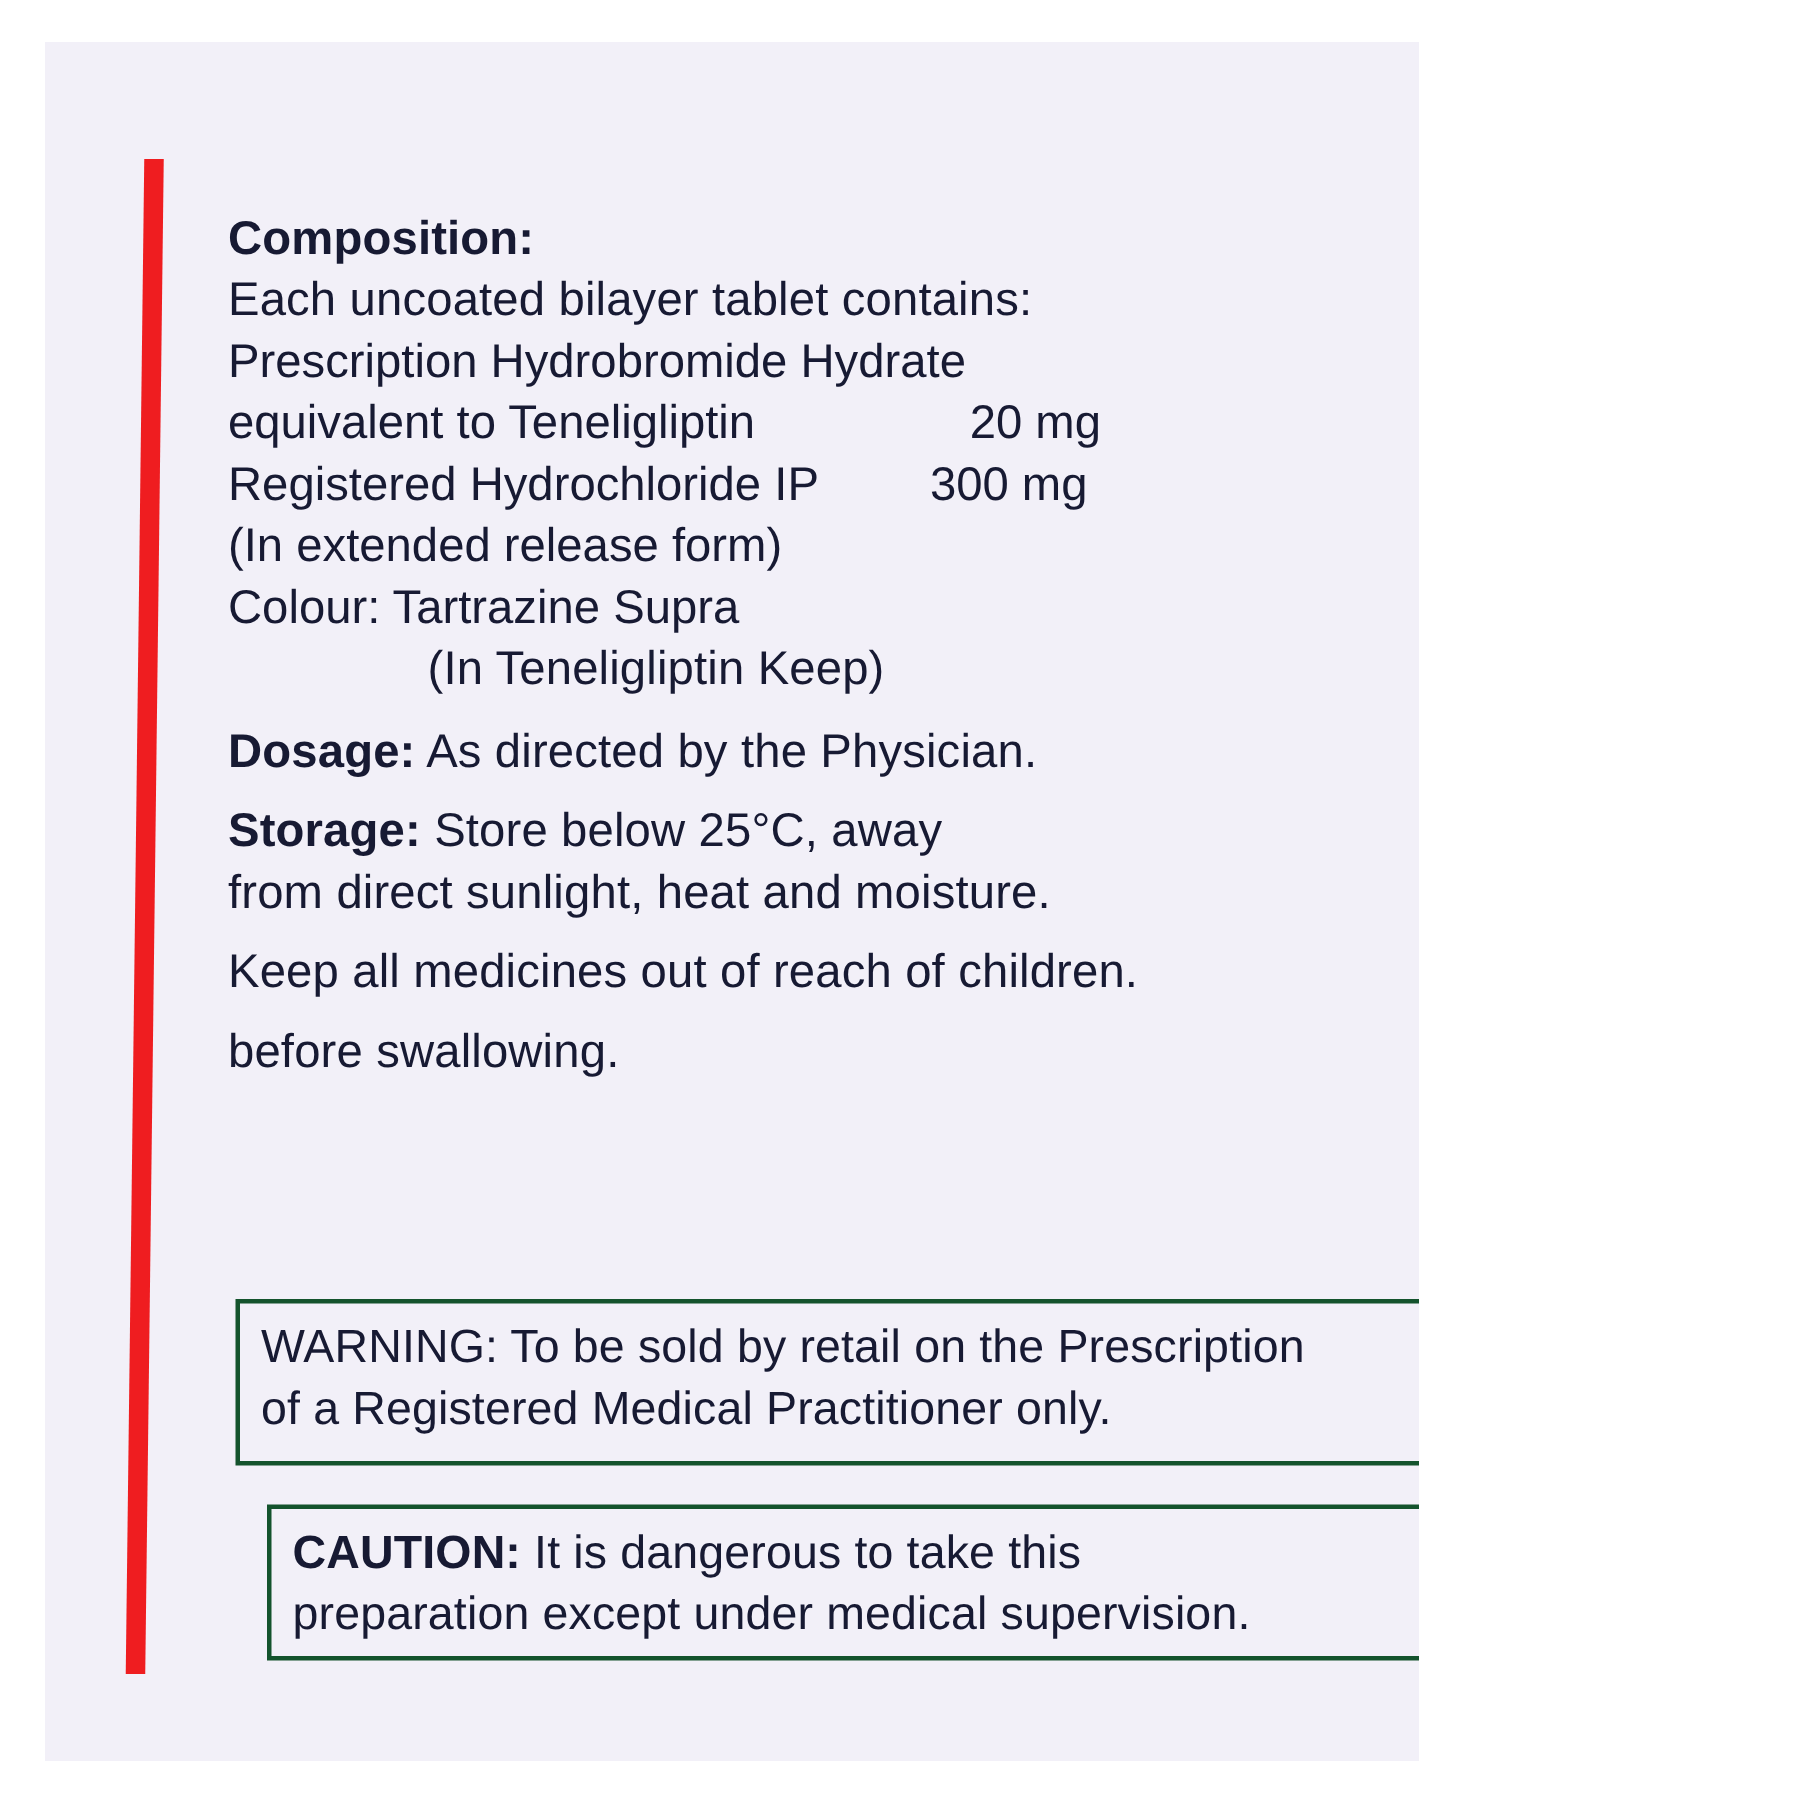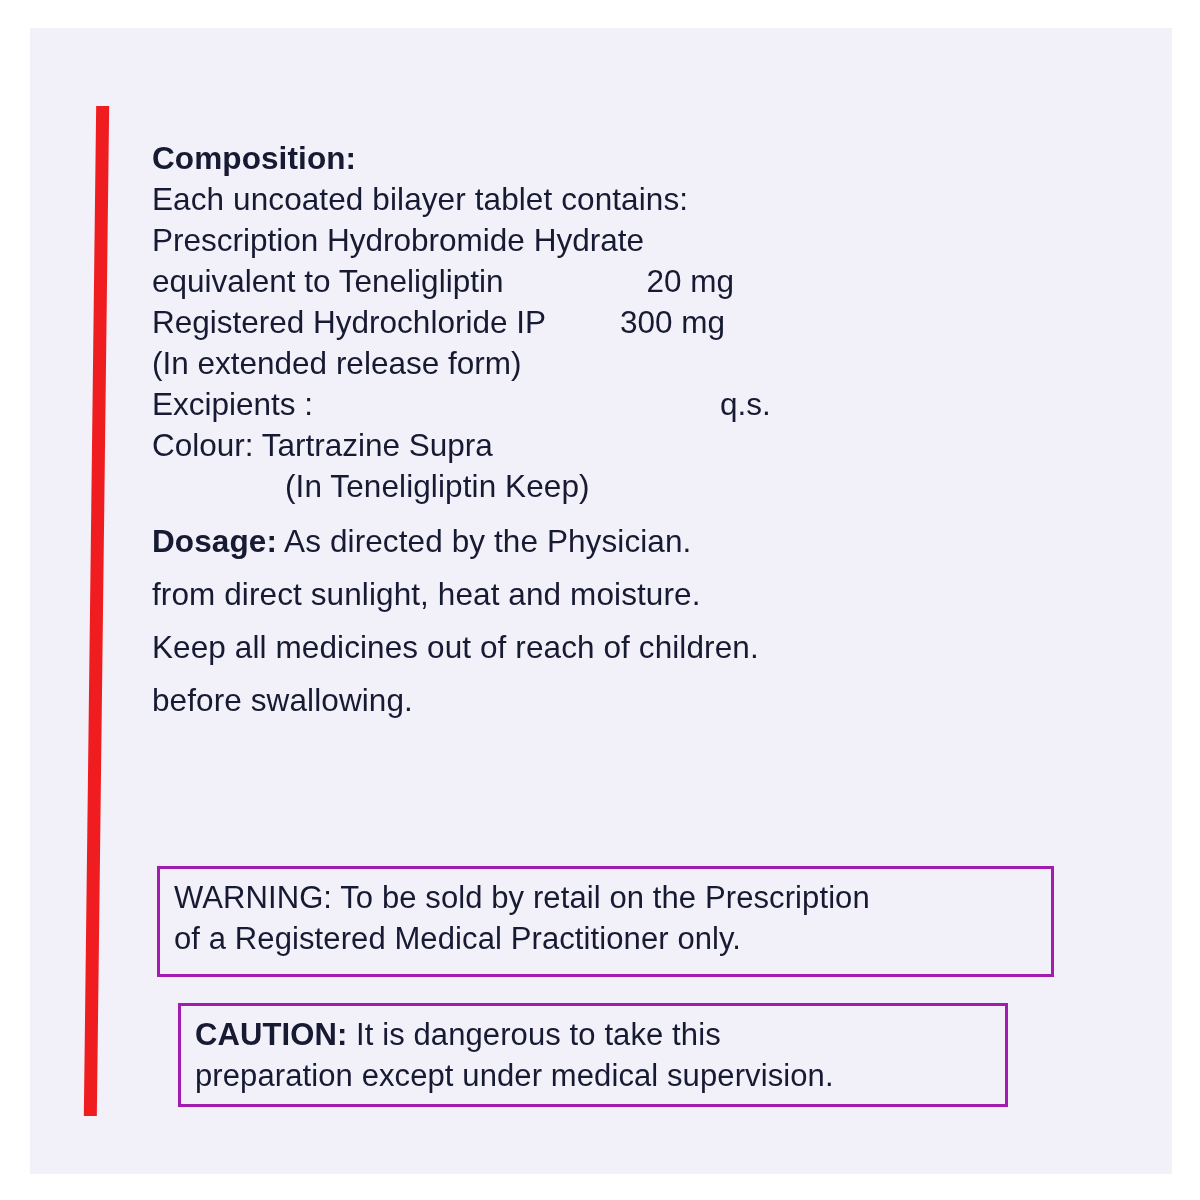--- a/index.html
+++ b/index.html
@@ -11,21 +11,21 @@
     height: 1200px;
     background: #ffffff;
     font-family: "Liberation Sans", sans-serif;
     overflow: hidden;
   }
 
   #pack {
     position: absolute;
     left: 30px;
     top: 28px;
-    width: 1142px;
+    width: 916px;
     height: 1146px;
     background: #f2f0f8;
     overflow: hidden;
   }
 
   
   #red-stripe {
     position: absolute;
     left: 60px;
     top: 78px;
@@ -76,21 +76,21 @@
     white-space: pre;
   }
   .amt-20 { margin-left: 143px; }
   .amt-500 { margin-left: 74px; }
   .amt-qs  { margin-left: 407px; }
 
   .indent { padding-left: 133px; }
 
   
   .notice {
-    border: 3px solid #a21caf;
+    border: 3px solid #14532d;
     box-sizing: border-box;
     padding: 8px 14px 12px 14px;
   }
   #warning-box {
     position: absolute;
     left: 127px;
     top: 838px;
     width: 897px;
     height: 111px;
   }
@@ -129,37 +129,34 @@
 
     <div class="row">
       <span class="label">Registered Hydrochloride IP</span>
       <span class="amt amt-500">300 mg</span>
     </div>
 
     <div class="row">
       <span class="label">(In extended release form)</span>
     </div>
 
-    <div class="row">
-      <span class="label">Excipients :</span>
-      <span class="amt amt-qs">q.s.</span>
-    </div>
 
     <div class="row">
       <span class="label">Colour: Tartrazine Supra</span>
     </div>
 
     <div class="line indent">(In Teneligliptin Keep)</div>
 
     <div class="gap-md"></div>
 
     <div class="line"><span class="bold">Dosage:</span><span> As directed by the Physician.</span></div>
 
     <div class="gap-sm"></div>
 
+    <div class="line"><span class="bold">Storage:</span><span> Store below 25°C, away</span></div>
     <div class="line">from direct sunlight, heat and moisture.</div>
 
     <div class="gap-sm"></div>
 
     <div class="line">Keep all medicines out of reach of children.</div>
 
     <div class="gap-sm"></div>
 
     <div class="line">before swallowing.</div>
 

